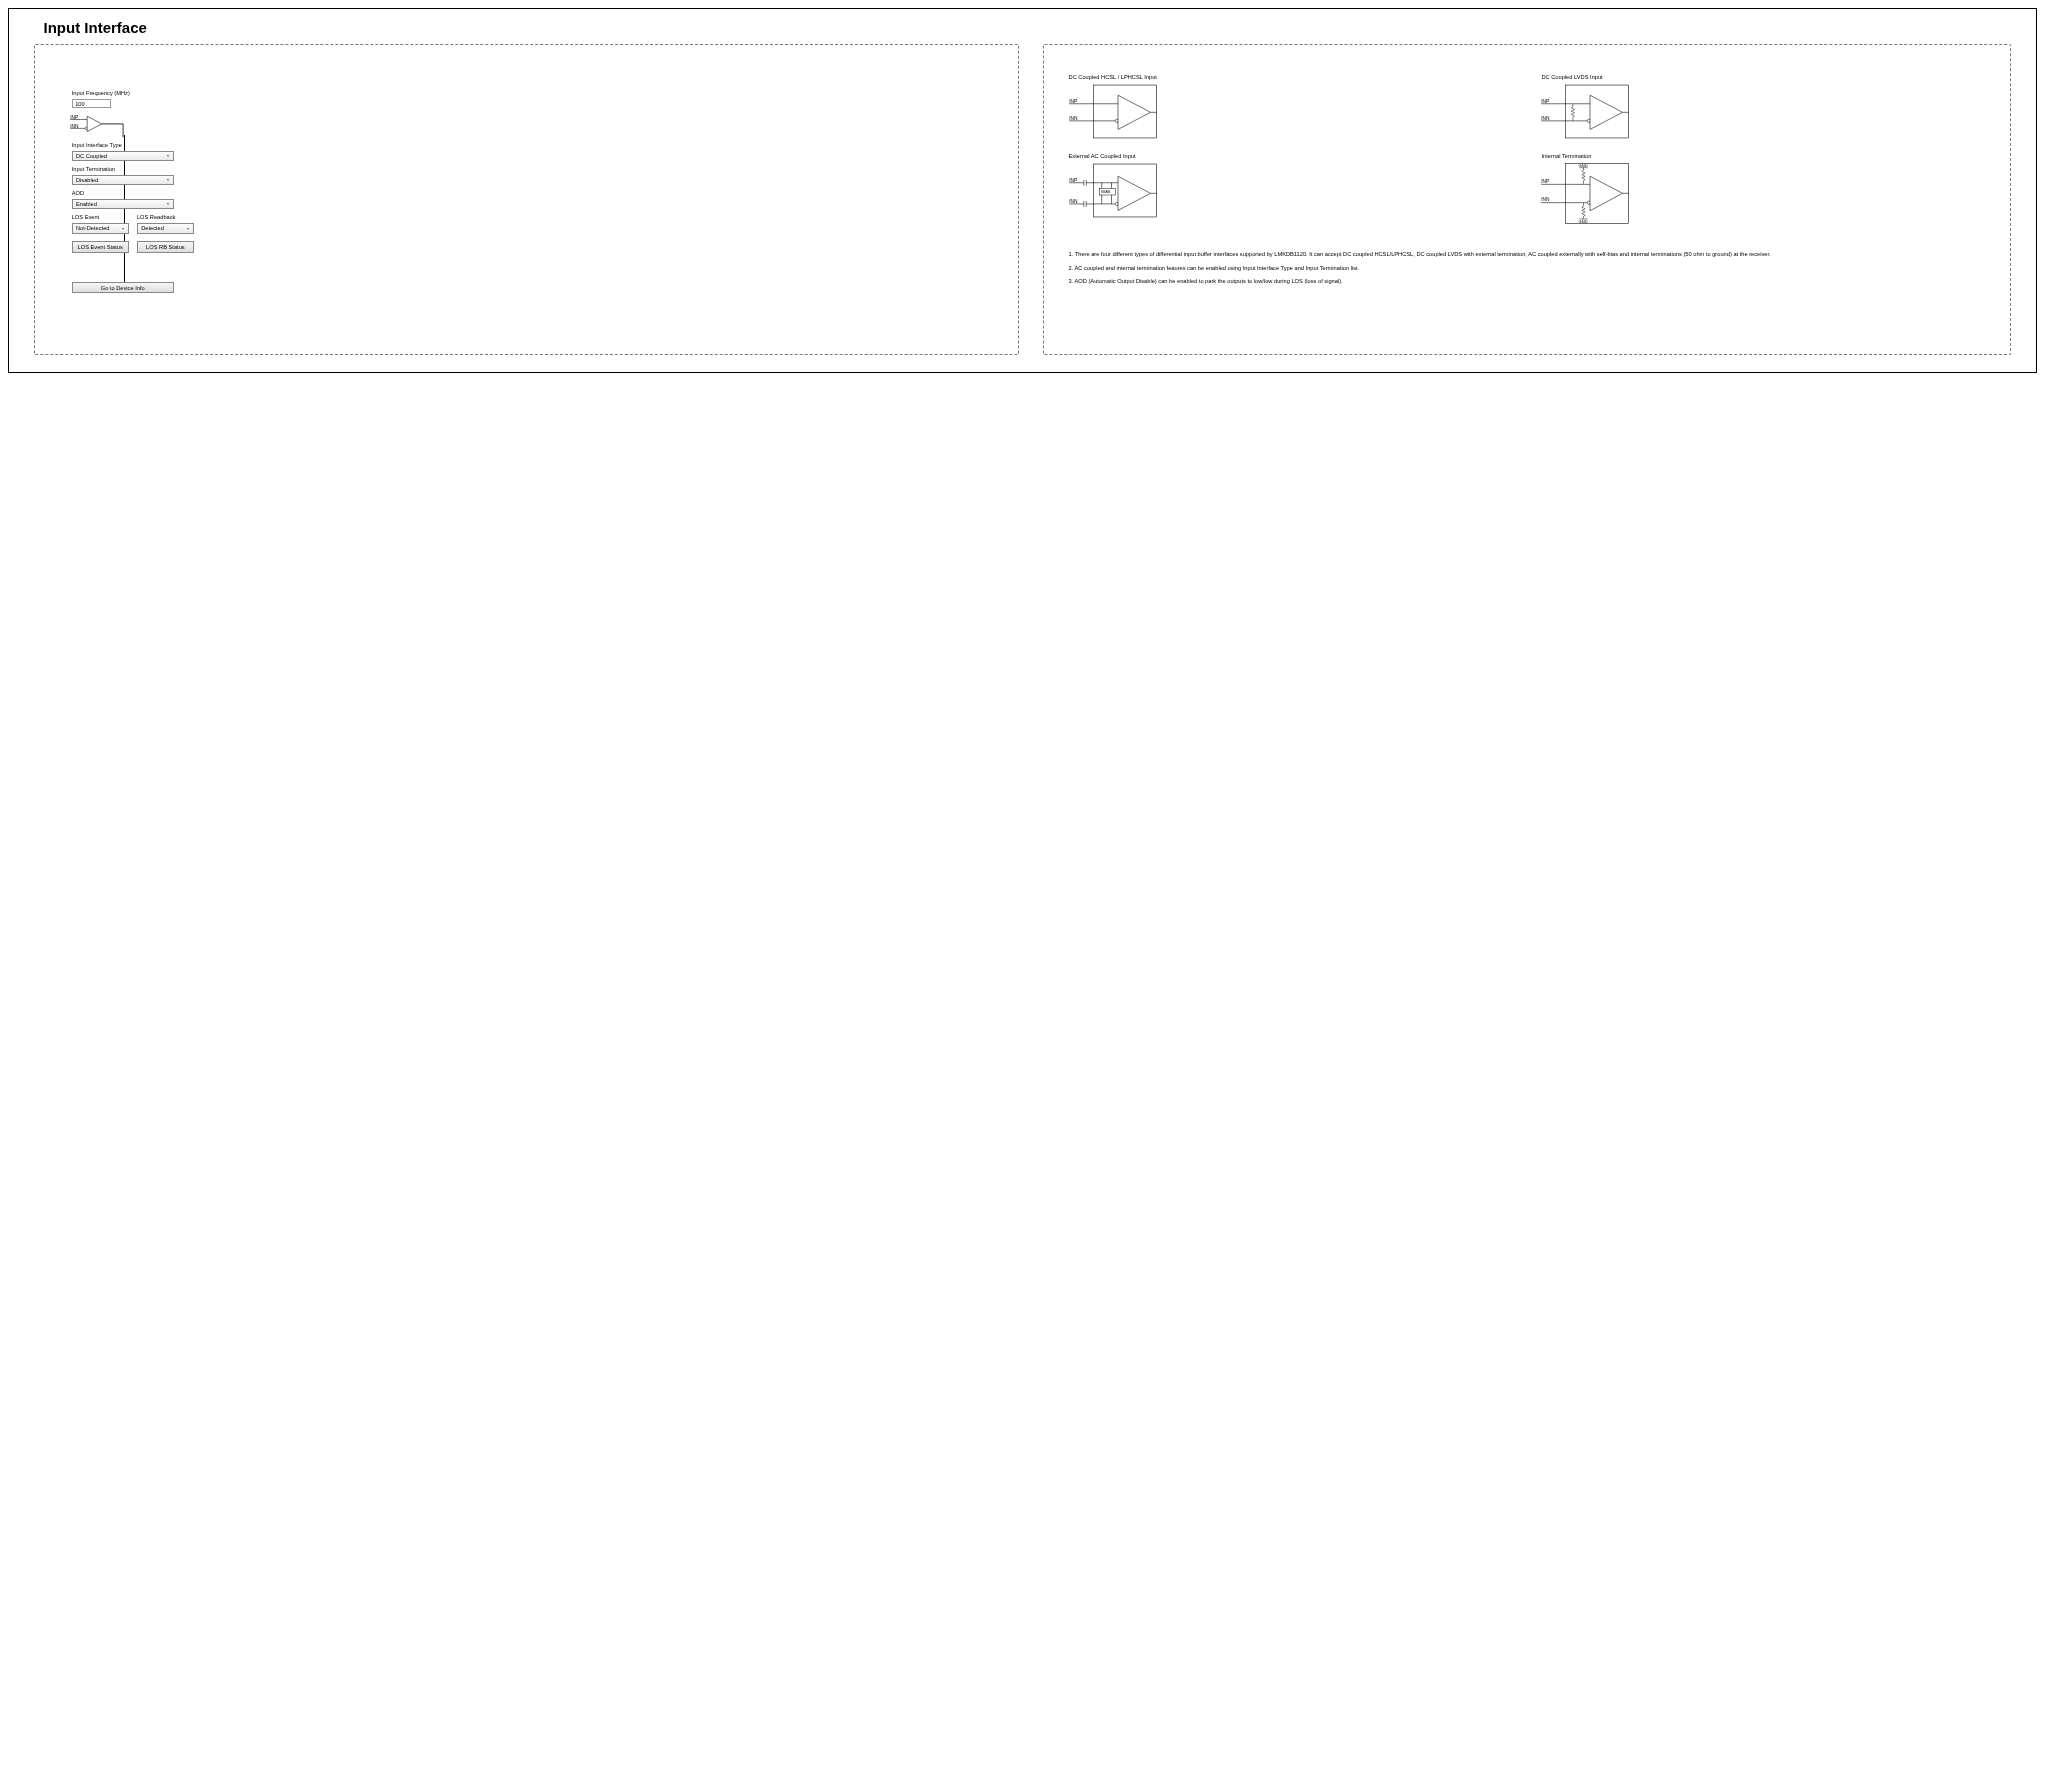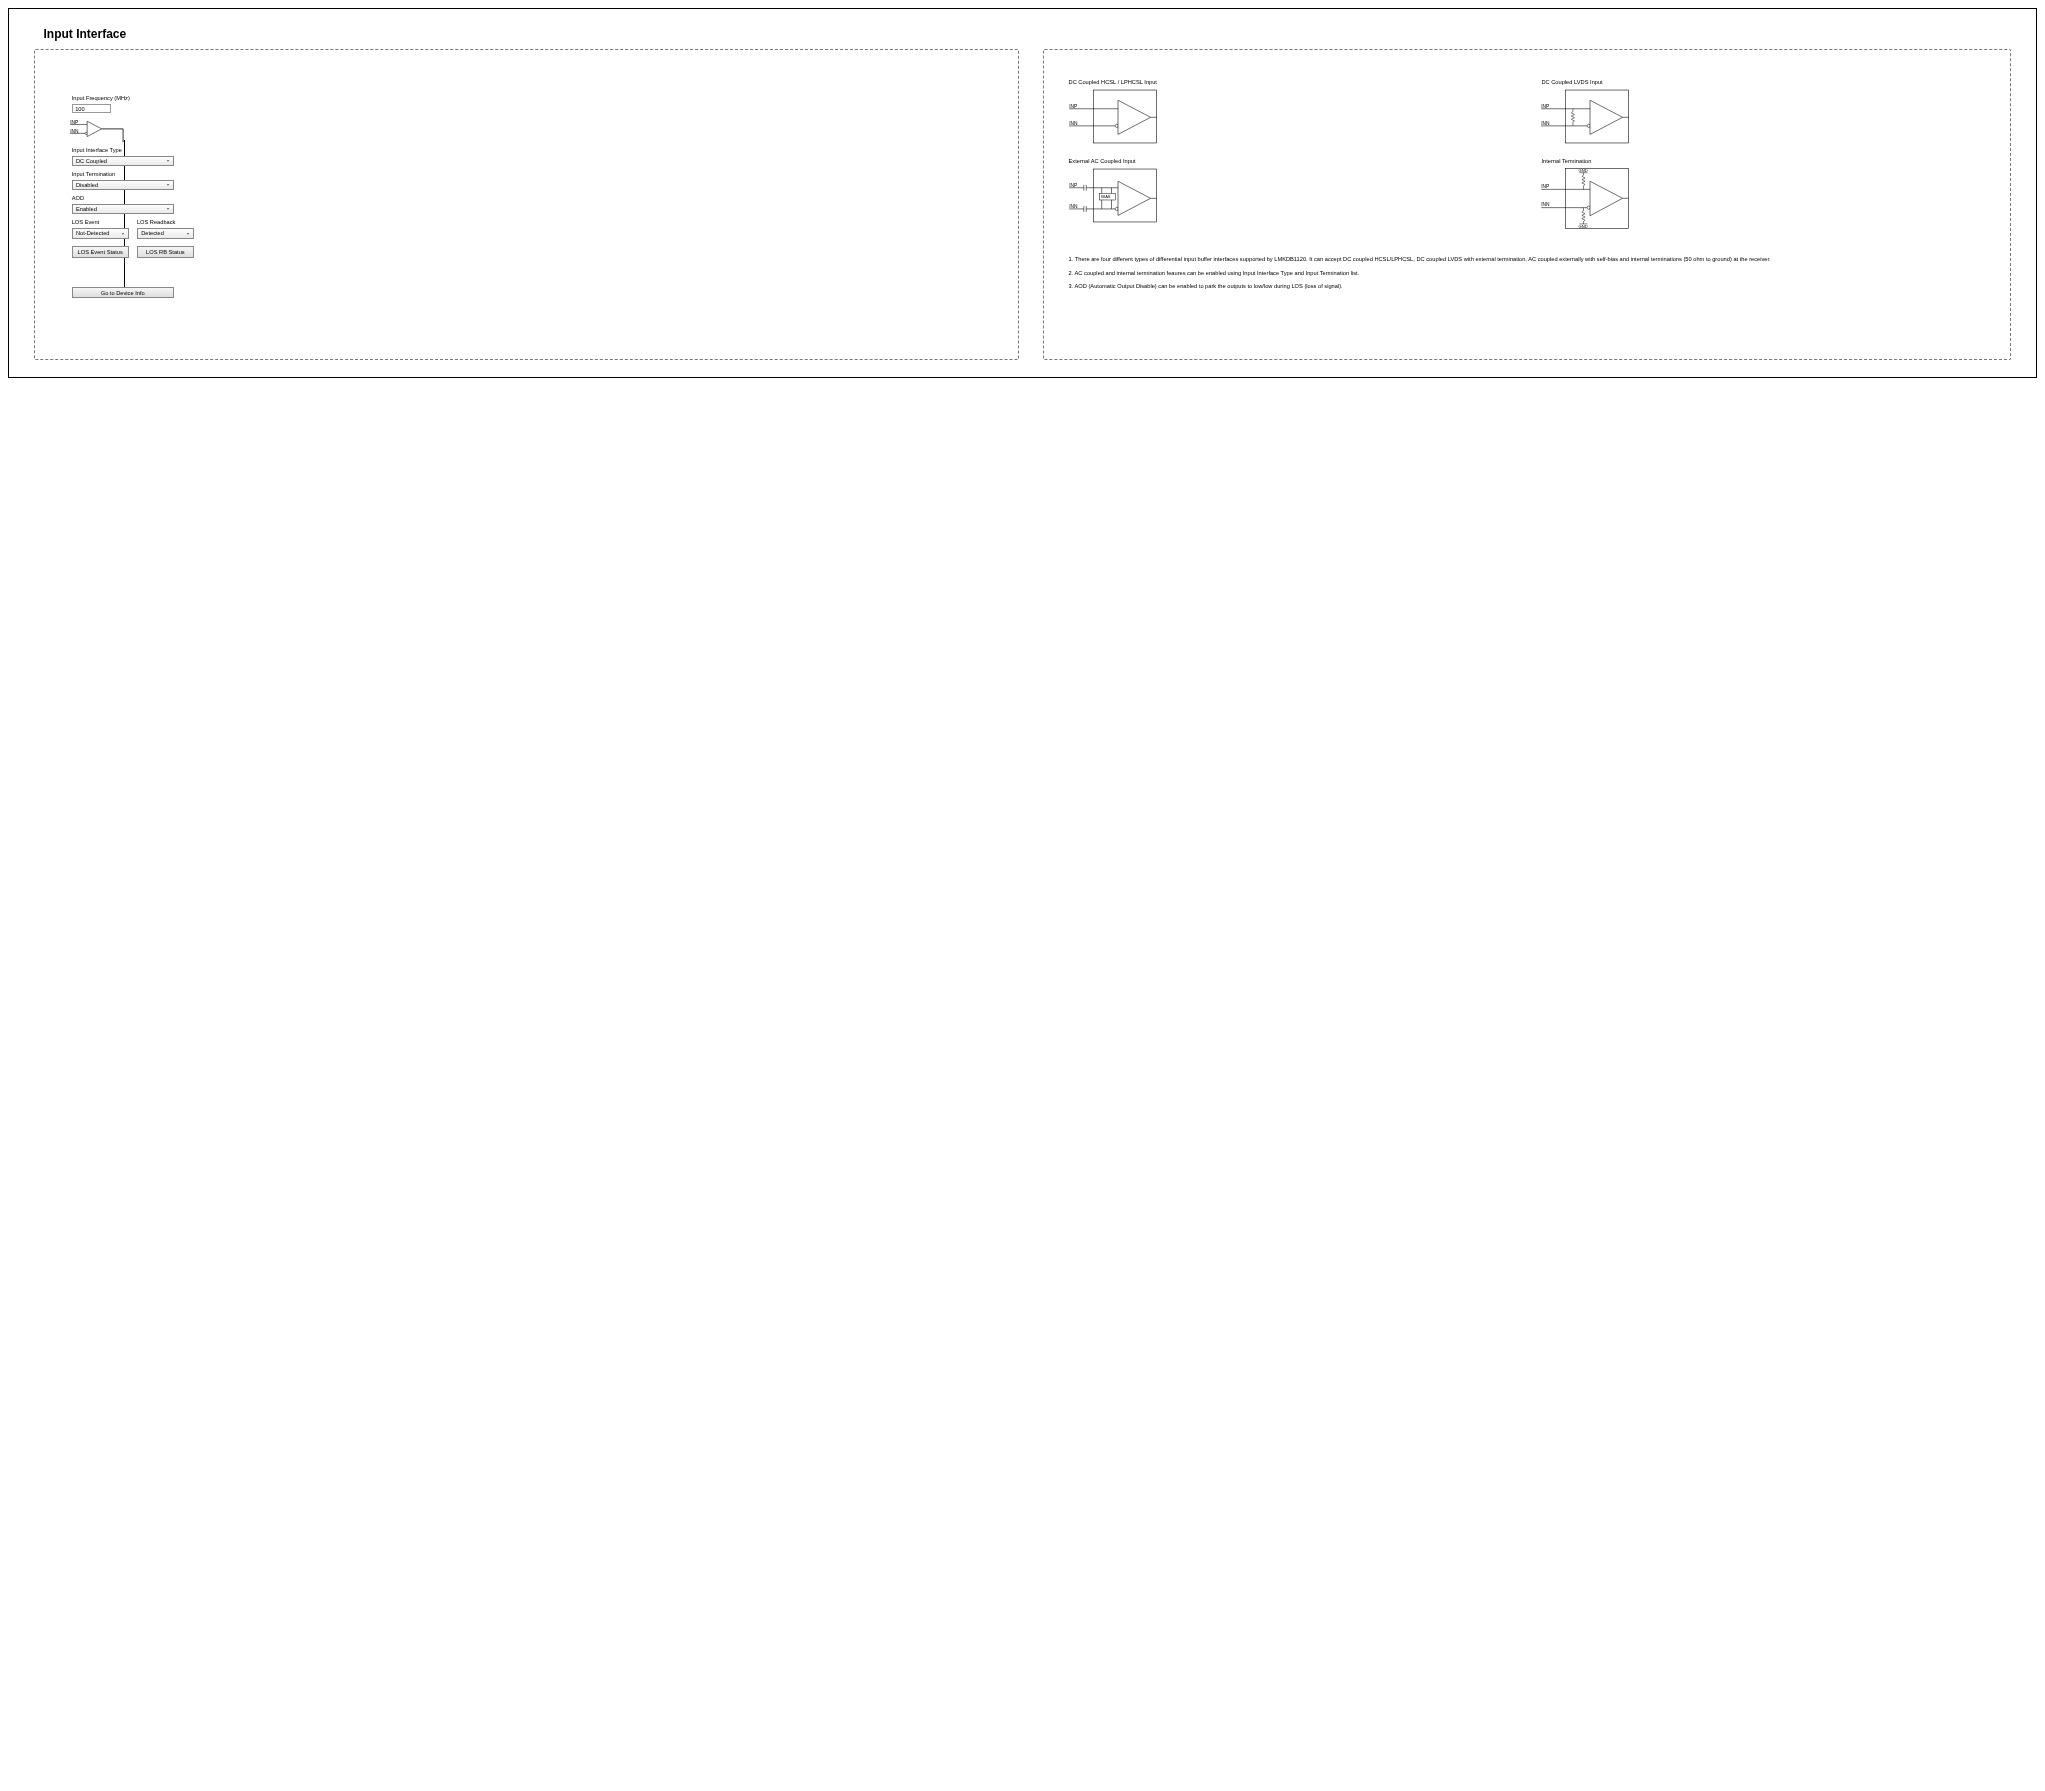--- a/index.html
+++ b/index.html
@@ -8,25 +8,24 @@
     background: #fff;
     color: #000;
     padding: 8.2px;
   }
   .outer-frame {
     border: 0.8px solid #000;
     padding: 9.8px 24.5px 16.4px 24.5px;
     min-height: 360px;
   }
   h1.page-title {
-    font-size: 12px;
+    font-size: 15px;
     font-weight: 700;
     margin-bottom: 8.2px;
     margin-left: 9.8px;
-    margin-top: 8px;
   }
   .panels-row {
     display: flex;
     gap: 24.5px;
   }
   .panel {
     border: 0.8px dashed #777;
     border-radius: 1.6px;
     flex: 1;
     min-height: 311px;

